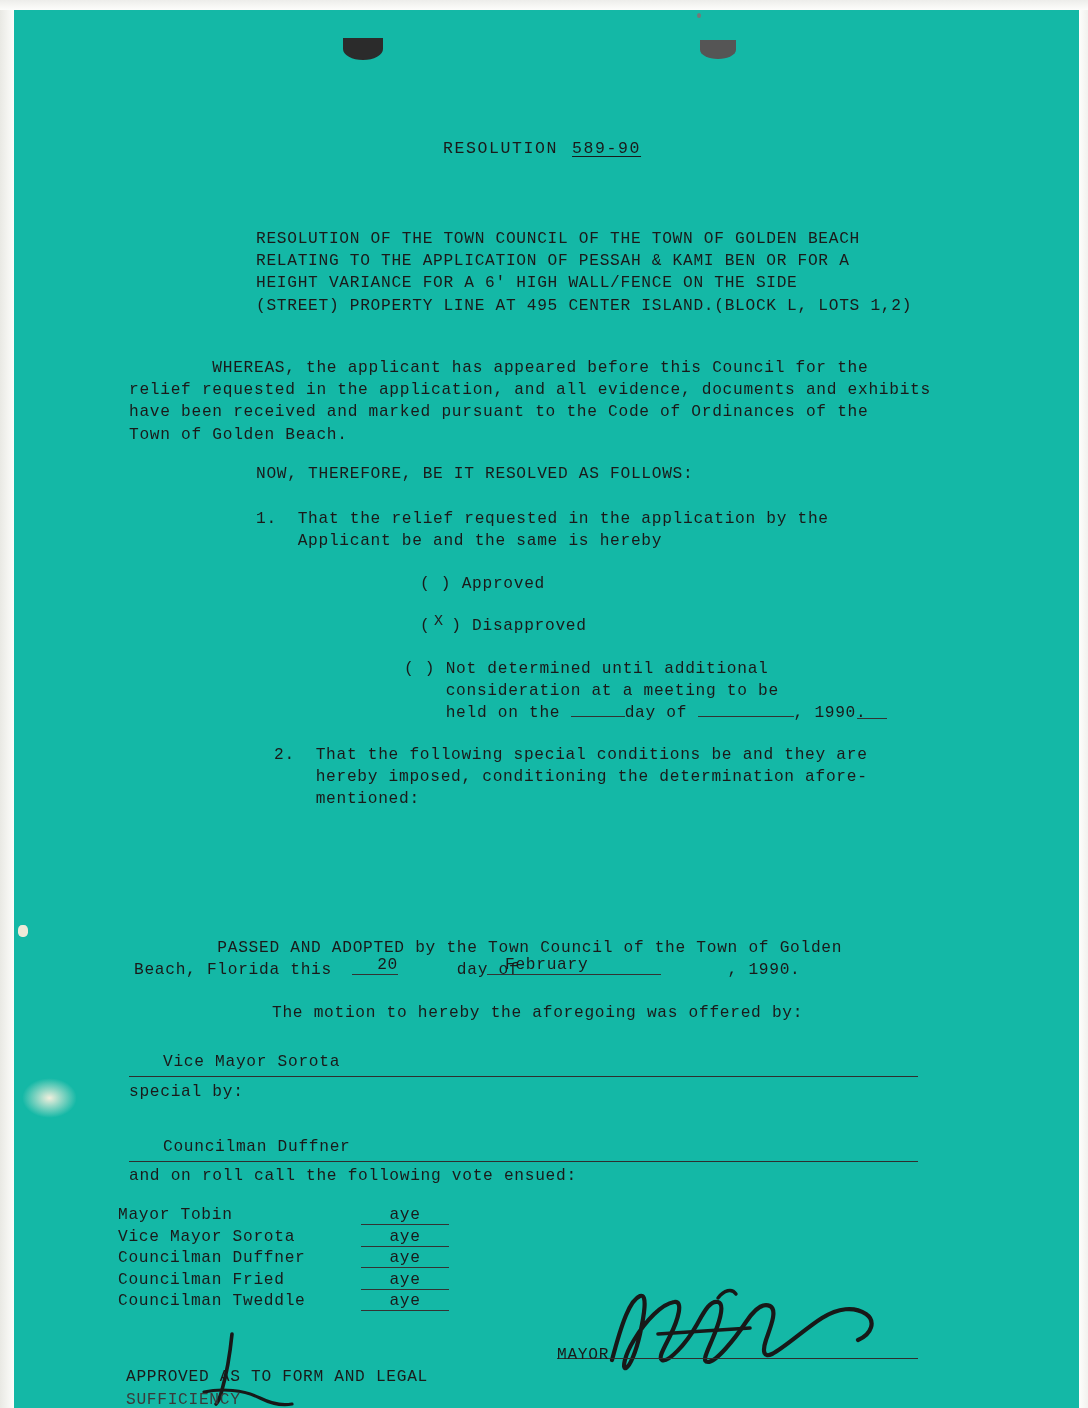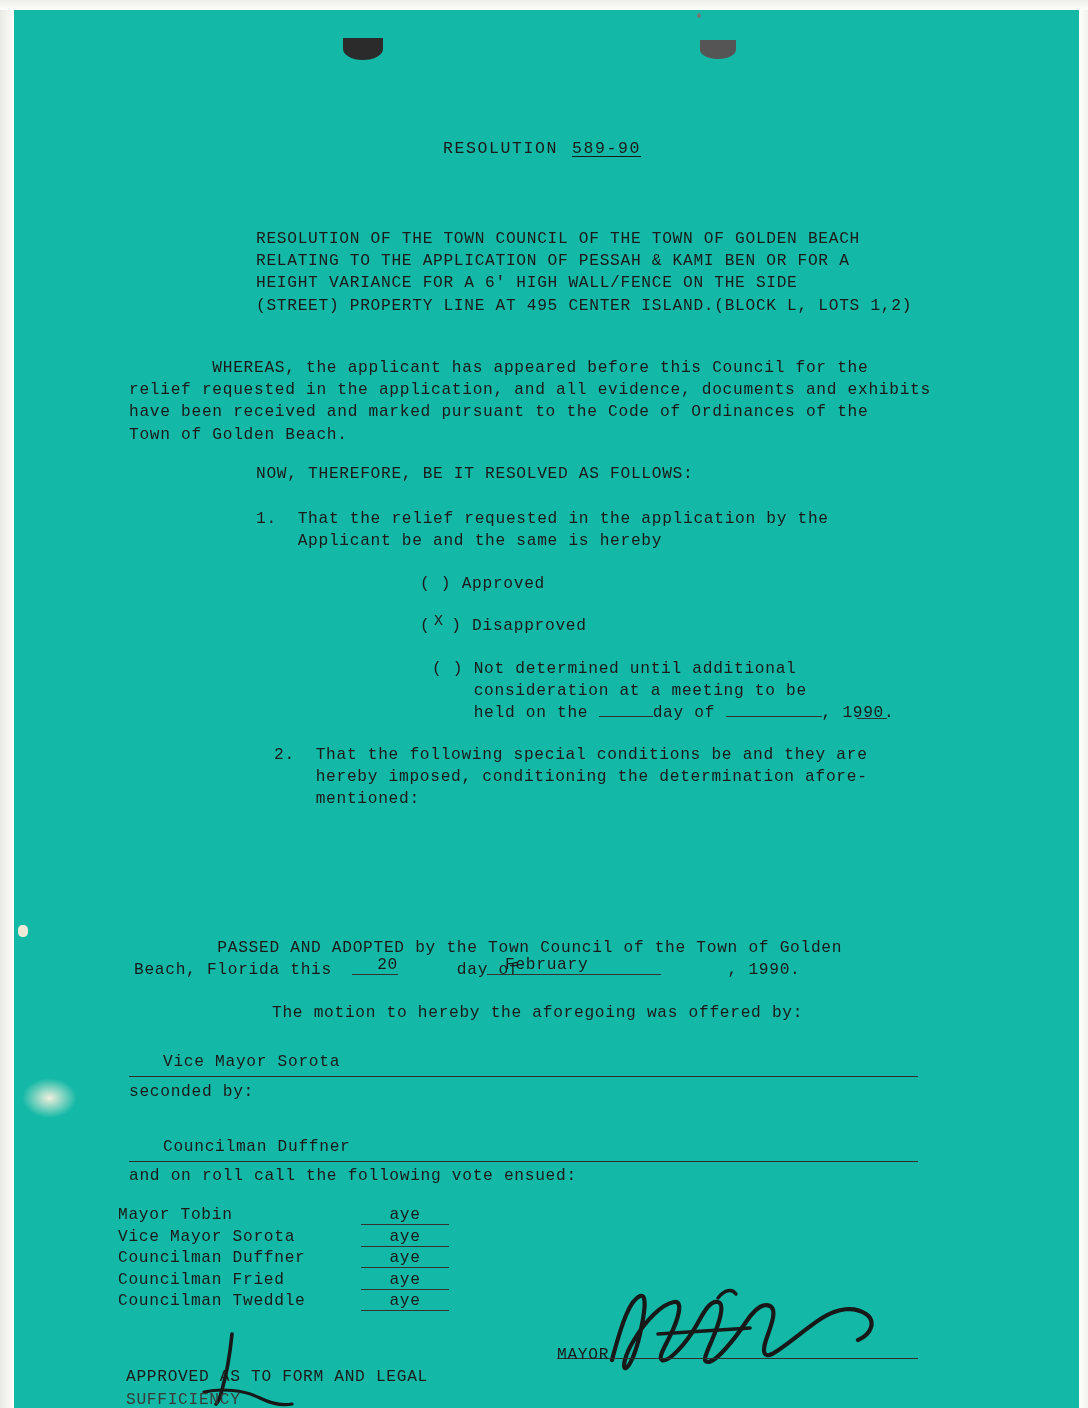--- a/index.html
+++ b/index.html
@@ -103,21 +103,21 @@
     letter-spacing: 0.7px;
     white-space: pre;
   }
 
   .b-heading  { left: 256px; top: 228px; }
   .b-whereas  { left: 129px; top: 357px; }
   .b-now      { left: 256px; top: 463px; }
   .b-item1    { left: 256px; top: 508px; }
   .b-opt1     { left: 420px; top: 573px; }
   .b-opt2     { left: 420px; top: 615px; }
-  .b-opt3     { left: 432px; top: 658px; font-family: Liberation Mono, monospace; }
+  .b-opt3     { left: 404px; top: 658px; font-family: Liberation Mono, monospace; }
   .b-item2    { left: 274px; top: 744px; }
   .b-passed   { left: 134px; top: 937px; }
   .b-motion   { left: 272px; top: 1002px; }
   .b-seconded { left: 129px; top: 1081px; }
   .b-roll     { left: 129px; top: 1165px; }
   .b-approved { left: 126px; top: 1366px; }
 
   .checkmark {
     position: absolute;
     left: 434px; top: 613px;
@@ -294,21 +294,21 @@
 
     <div class="block b-passed">        PASSED AND ADOPTED by the Town Council of the Town of Golden
 Beach, Florida this            day of                    , 1990.</div>
     <div class="ins ins-day">20</div>
     <div class="ins ins-month">February</div>
 
     <div class="block b-motion">The motion to hereby the aforegoing was offered by:</div>
 
     <div class="name-offered">Vice Mayor Sorota</div>
     <div class="rule rule-offered"></div>
-    <div class="block b-seconded">seconded by:</div>
+    <div class="block b-seconded">special by:</div>
 
     <div class="name-seconded">Councilman Duffner</div>
     <div class="rule rule-seconded"></div>
     <div class="block b-roll">and on roll call the following vote ensued:</div>
 
     <div class="votes">
       <div class="vote-row">
         <div class="vote-name">Mayor Tobin</div>
         <div class="vote-val">aye</div>
       </div>

